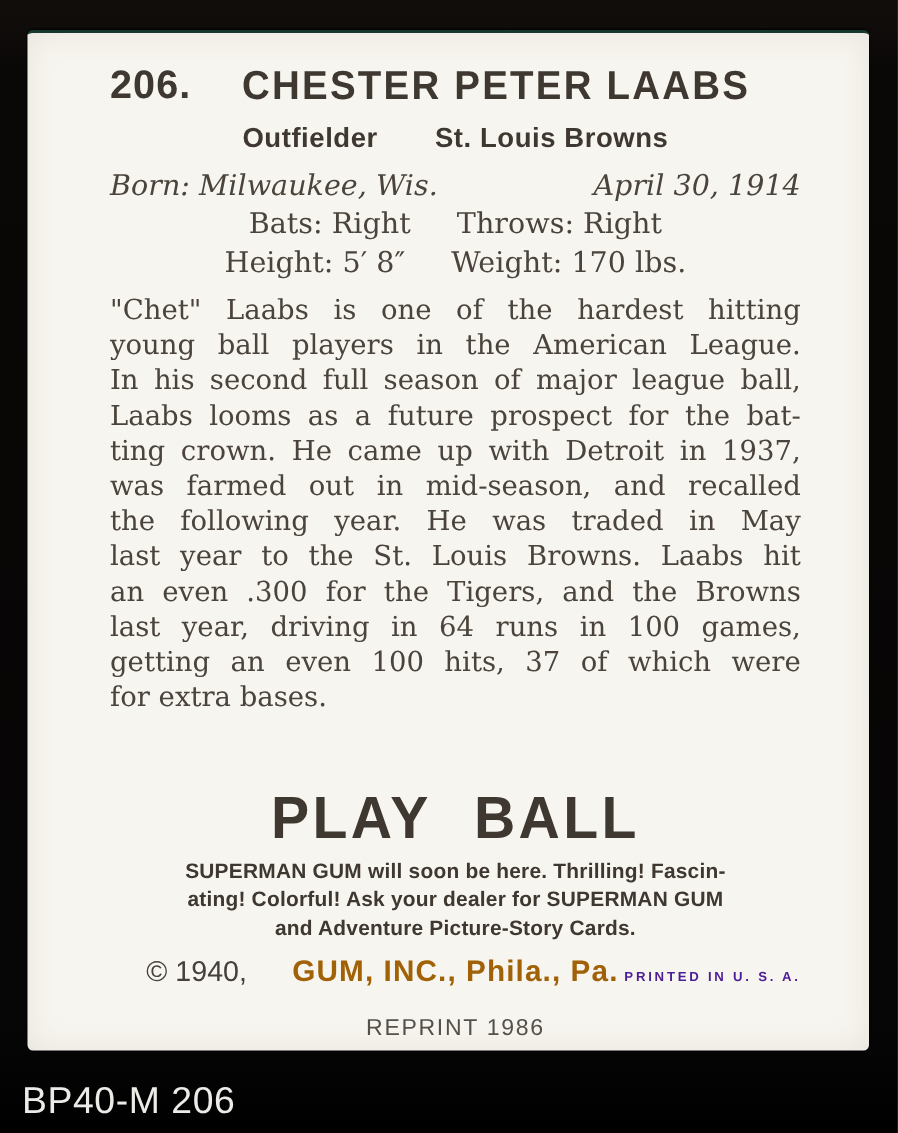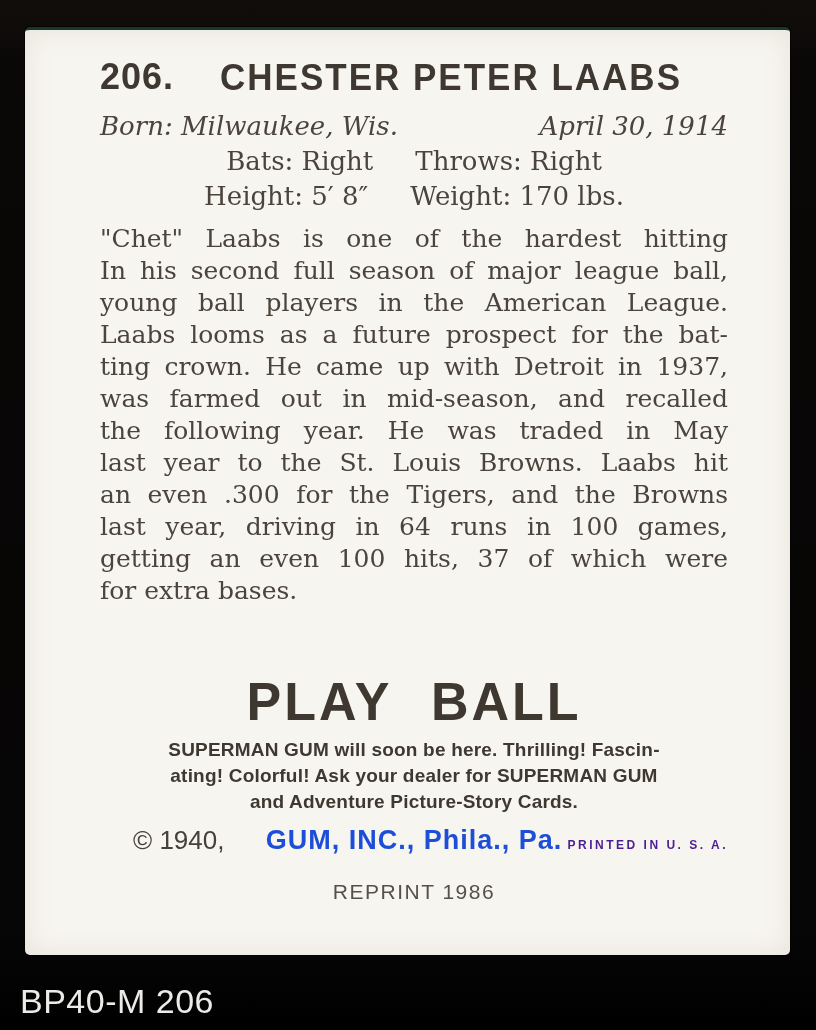--- a/index.html
+++ b/index.html
@@ -130,21 +130,21 @@
     justify-self: start;
     font-size: 26px;
     color: #46403a;
     margin-left: 33px;
   }
   .publisher {
     justify-self: center;
     font-weight: bold;
     font-size: 27px;
     letter-spacing: 1px;
-    color: #1d4ed8;
+    color: #a16207;
   }
   .printed {
     justify-self: end;
     font-weight: bold;
     font-size: 12px;
     letter-spacing: 2.5px;
     color: #4c1d95;
   }
   .reprint {
     margin-top: 24px;
@@ -169,40 +169,44 @@
 <div class="stage">
 
   <div class="card">
     <div class="content">
 
       <div class="header-row">
         <span class="card-number">206.</span>
         <span class="player-name">CHESTER PETER LAABS</span>
       </div>
 
+      <div class="pos-row">
+        <span>Outfielder</span>
+        <span>St. Louis Browns</span>
+      </div>
 
       <div class="vitals">
         <div class="born-row">
           <span>Born: Milwaukee, Wis.</span>
           <span>April 30, 1914</span>
         </div>
         <div class="stat-row">
           <span>Bats: Right</span>
           <span>Throws: Right</span>
         </div>
         <div class="stat-row">
           <span>Height: 5′ 8″</span>
           <span>Weight: 170 lbs.</span>
         </div>
       </div>
 
       <div class="bio">
           <div class="bio-line">"Chet" Laabs is one of the hardest hitting</div>
+          <div class="bio-line">young ball players in the American League.</div>
           <div class="bio-line">In his second full season of major league ball,</div>
-          <div class="bio-line">young ball players in the American League.</div>
           <div class="bio-line">Laabs looms as a future prospect for the bat-</div>
           <div class="bio-line">ting crown. He came up with Detroit in 1937,</div>
           <div class="bio-line">was farmed out in mid-season, and recalled</div>
           <div class="bio-line">the following year. He was traded in May</div>
           <div class="bio-line">last year to the St. Louis Browns. Laabs hit</div>
           <div class="bio-line">an even .300 for the Tigers, and the Browns</div>
           <div class="bio-line">last year, driving in 64 runs in 100 games,</div>
           <div class="bio-line">getting an even 100 hits, 37 of which were</div>
           <div class="bio-line last">for extra bases.</div>
         </div>

